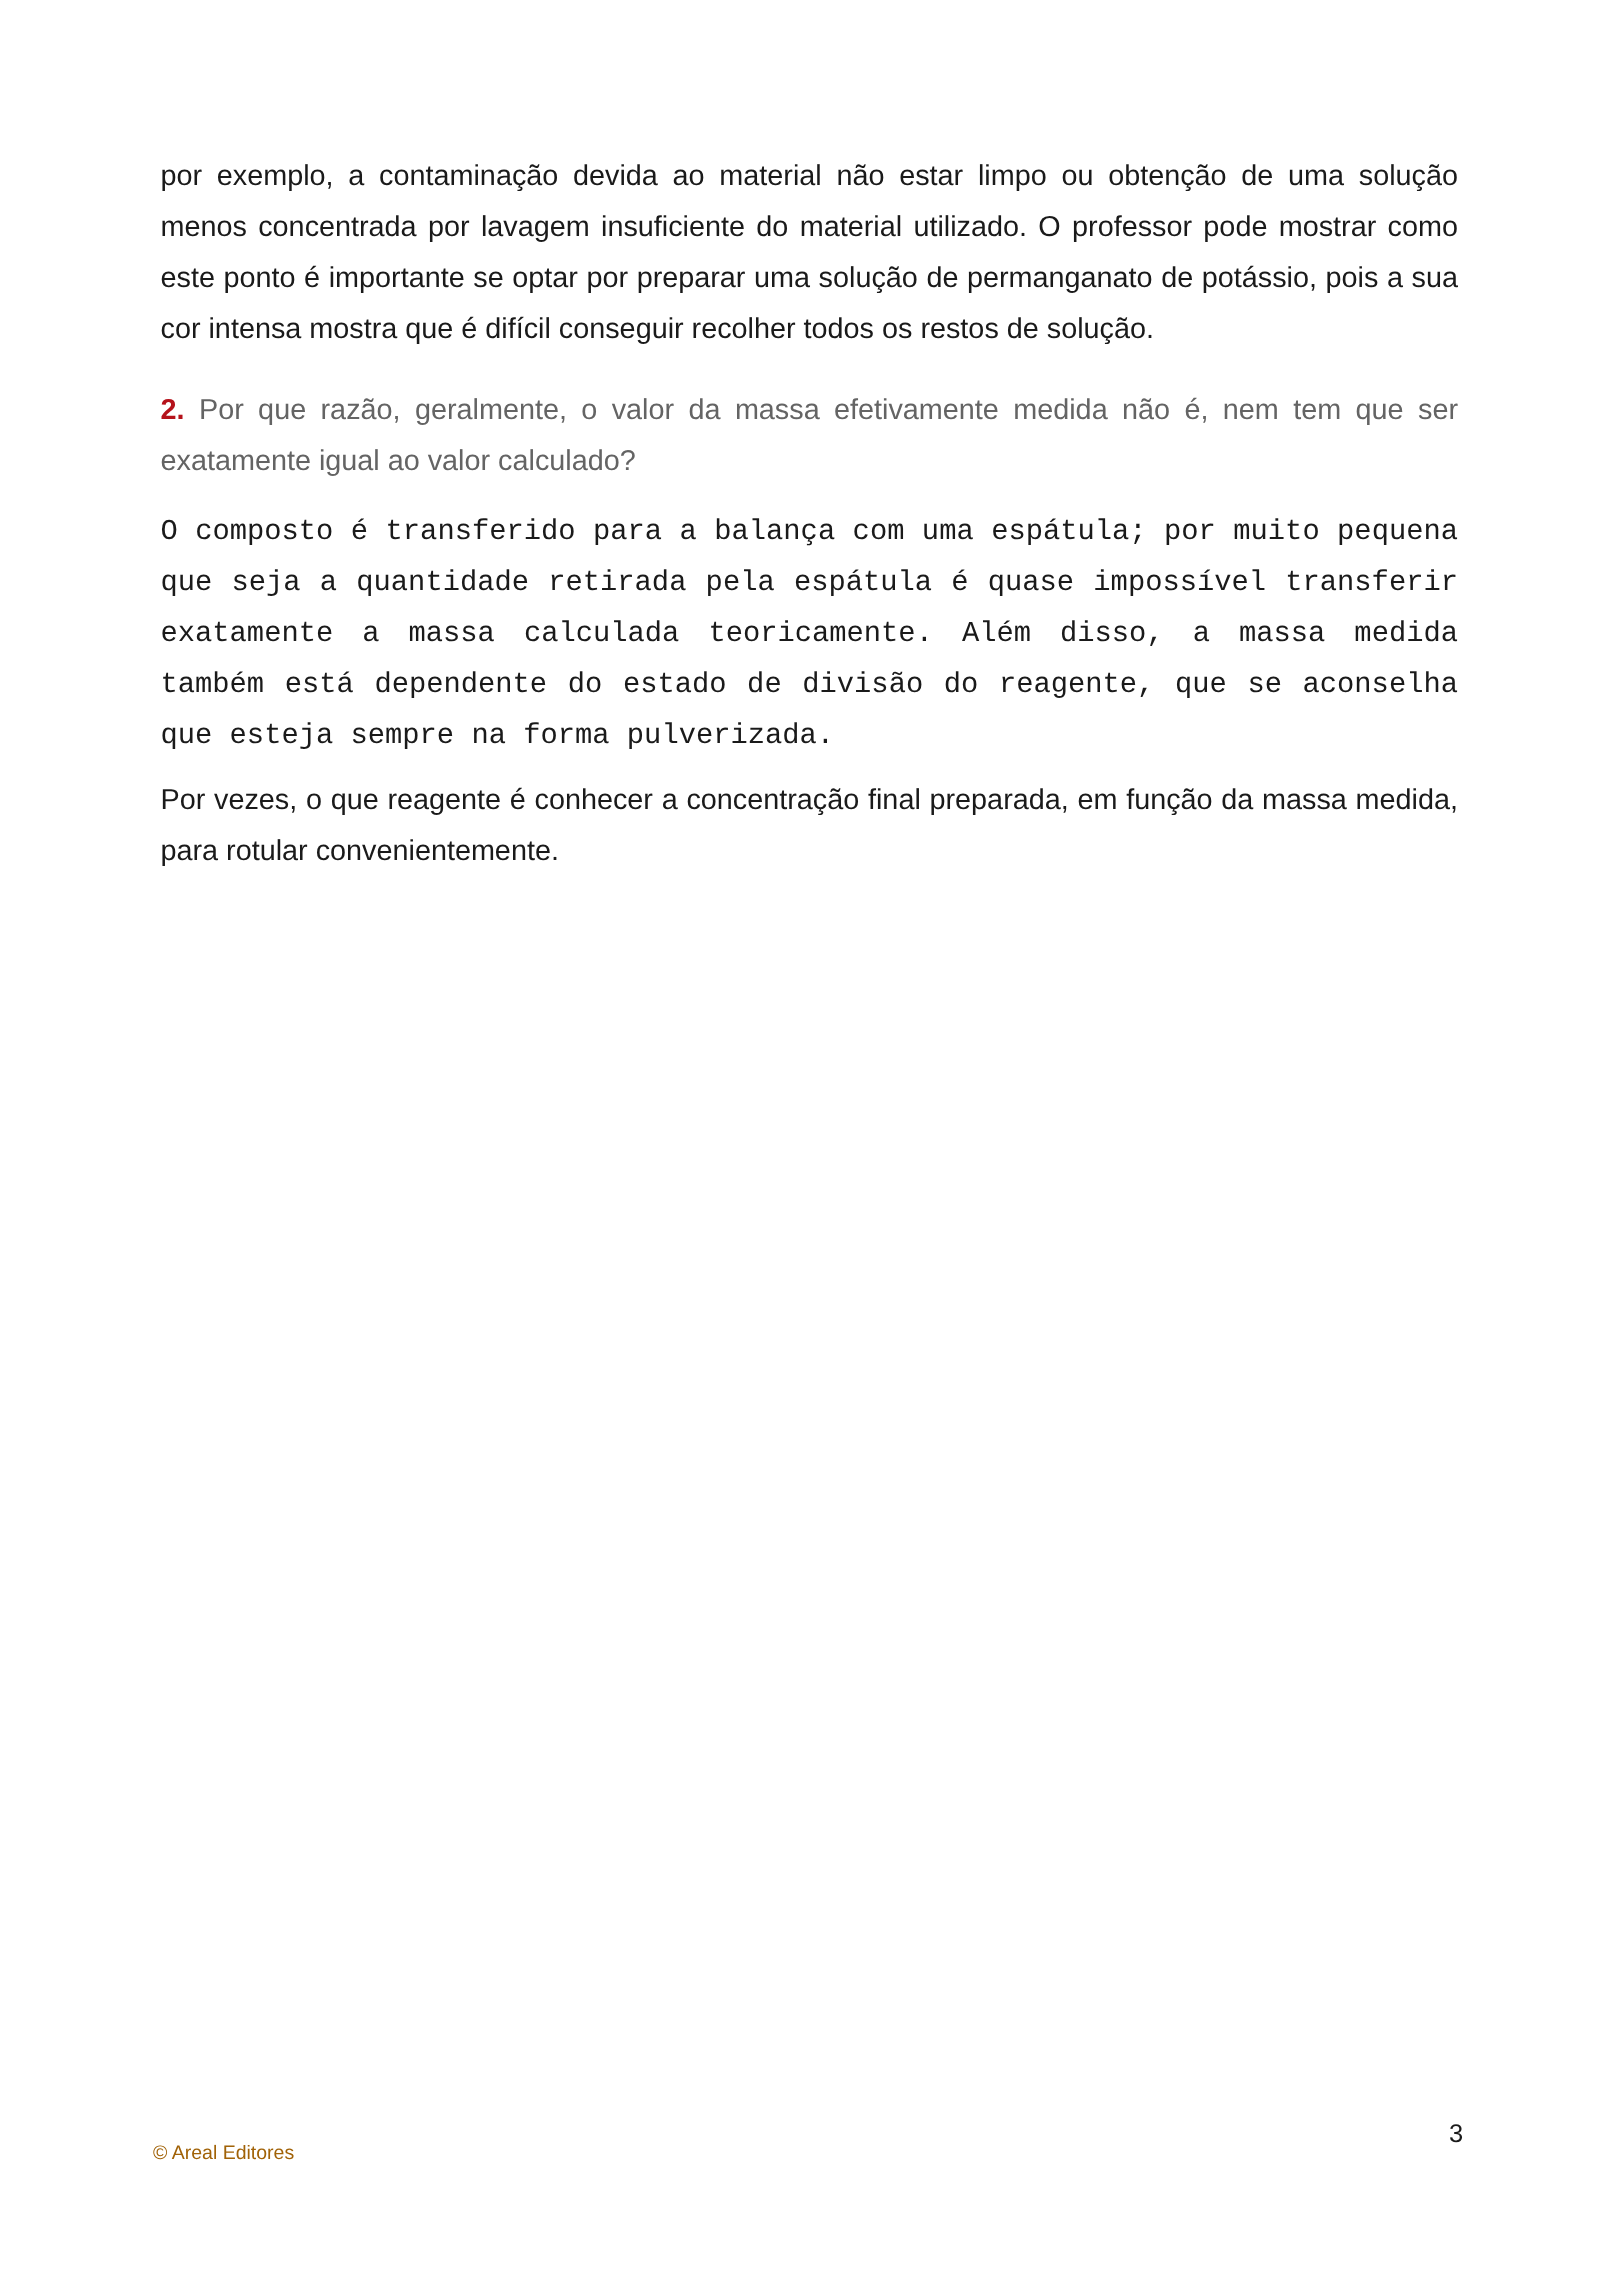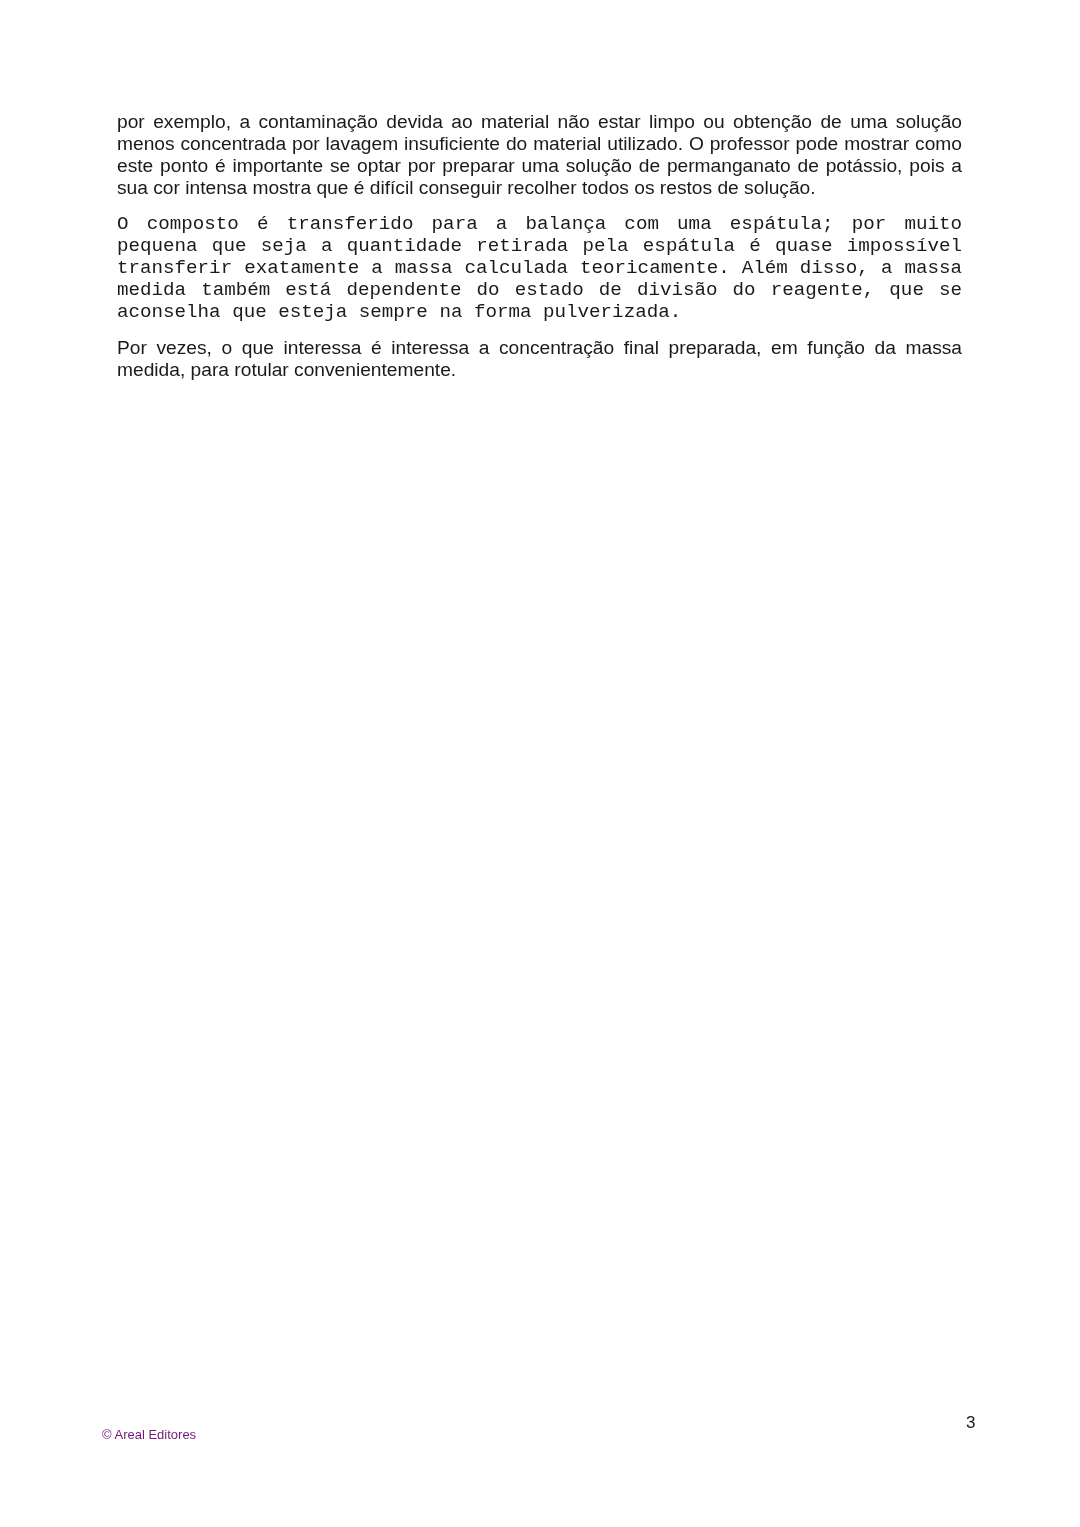--- a/index.html
+++ b/index.html
@@ -14,57 +14,61 @@
       overflow: hidden;
       font-family: "Liberation Sans", sans-serif;
     }
     .page {
       position: absolute;
       left: 103px;
       top: 97px;
       width: 873px;
     }
     .para {
-      margin: 14px;
+      margin: 4px;
       font-size: 19.2px;
-      line-height: 22px;
+      line-height: 34px;
       color: #1a1a1a;
       text-align: justify;
       text-align-last: left;
     }
     .para + .para { margin-top: 10px; }
     .question {
       color: #646464;
     }
     .question .qnum {
       color: #b5121b;
       font-weight: bold;
     }
     .spacer-q { margin-top: 20px !important; }
     .spacer-a { margin-top: 12px !important; font-family: Liberation Mono, monospace; }
     .footer-copy {
       position: absolute;
       left: 102px;
       top: 1427px;
       font-size: 13px;
-      color: #701a75;
+      color: #a16207;
     }
     .page-num {
       position: absolute;
       left: 966px;
       top: 1413px;
       font-size: 17px;
       color: #1a1a1a;
     }
   </style>
 </head>
 <body>
 
 <div class="page">
   <p class="para">por exemplo, a contaminação devida ao material não estar limpo ou obtenção de uma solução menos concentrada por lavagem insuficiente do material utilizado. O professor pode mostrar como este ponto é importante se optar por preparar uma solução de permanganato de potássio, pois a sua cor intensa mostra que é difícil conseguir recolher todos os restos de solução.</p>
 
+  <p class="para question spacer-q">
+    <span class="qnum">2.</span>
+    <span>Por que razão, geralmente, o valor da massa efetivamente medida não é, nem tem que ser exatamente igual ao valor calculado?</span>
+  </p>
 
   <p class="para spacer-a">O composto é transferido para a balança com uma espátula; por muito pequena que seja a quantidade retirada pela espátula é quase impossível transferir exatamente a massa calculada teoricamente. Além disso, a massa medida também está dependente do estado de divisão do reagente, que se aconselha que esteja sempre na forma pulverizada.</p>
-  <p class="para">Por vezes, o que interessa é interessa a concentração final preparada, em função da massa medida, para rotular convenientemente.</p>
+  <p class="para">Por vezes, o que reagente é conhecer a concentração final preparada, em função da massa medida, para rotular convenientemente.</p>
 </div>
 
 <div class="footer-copy">© Areal Editores</div>
 <div class="page-num">3</div>
 
 </body></html>

